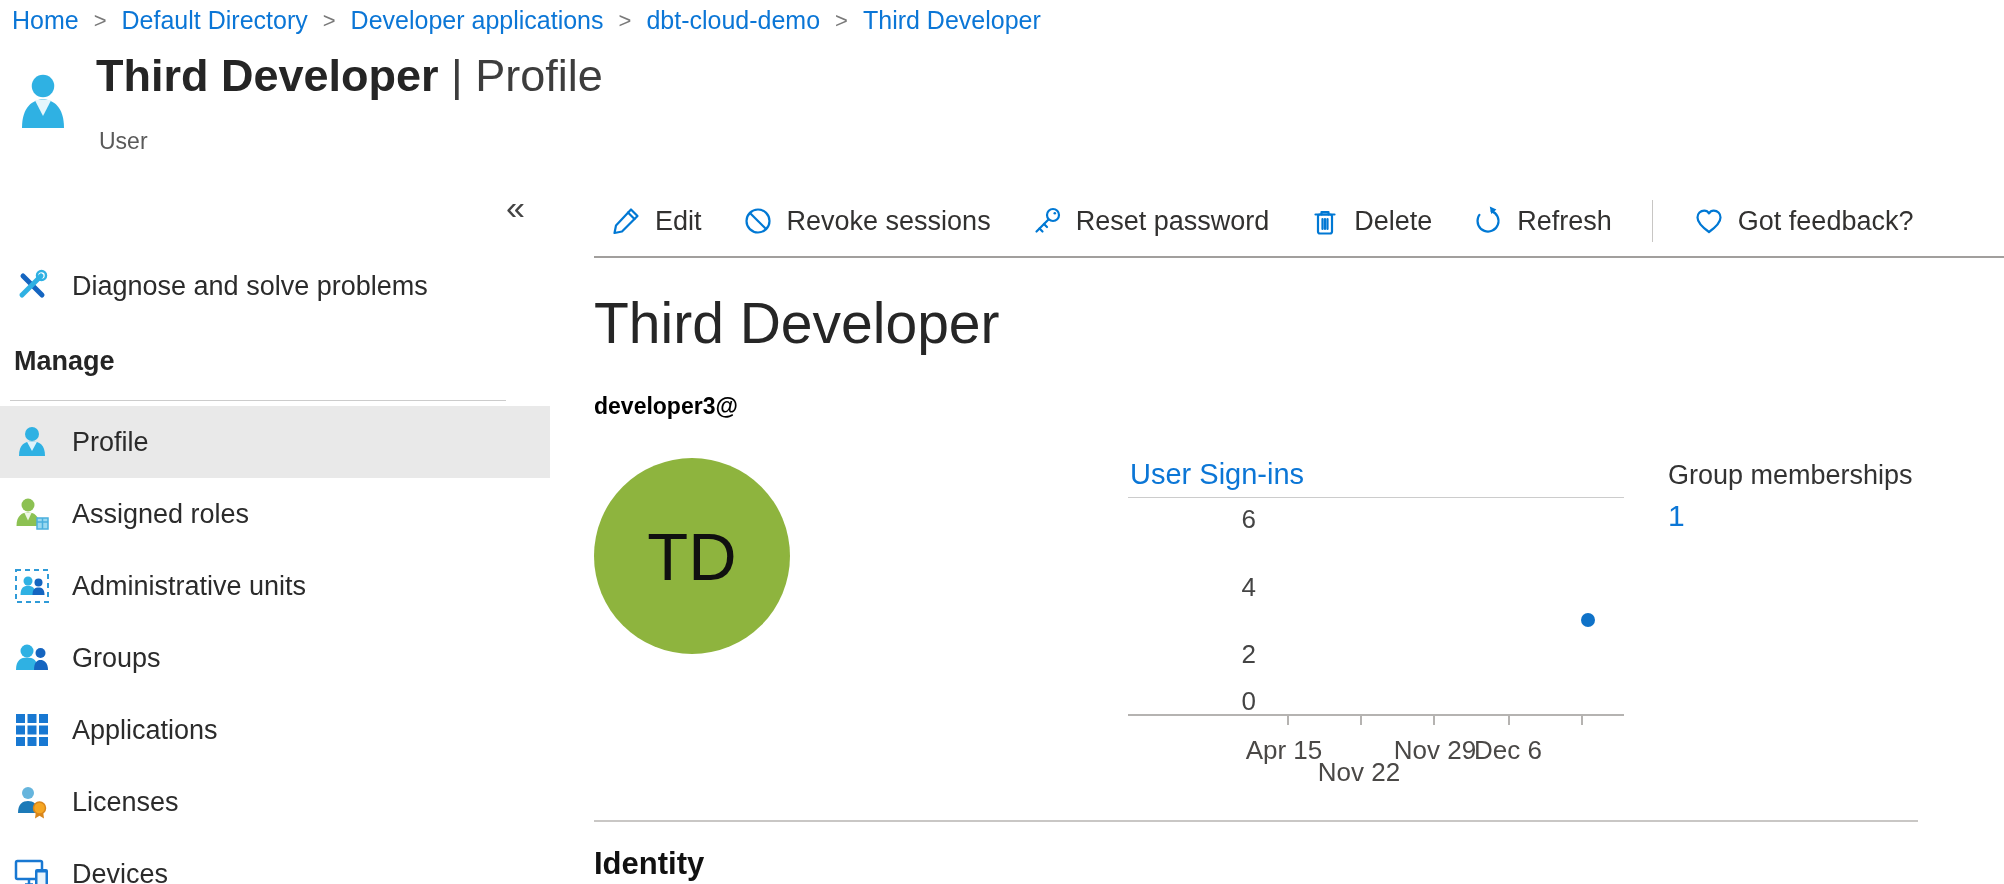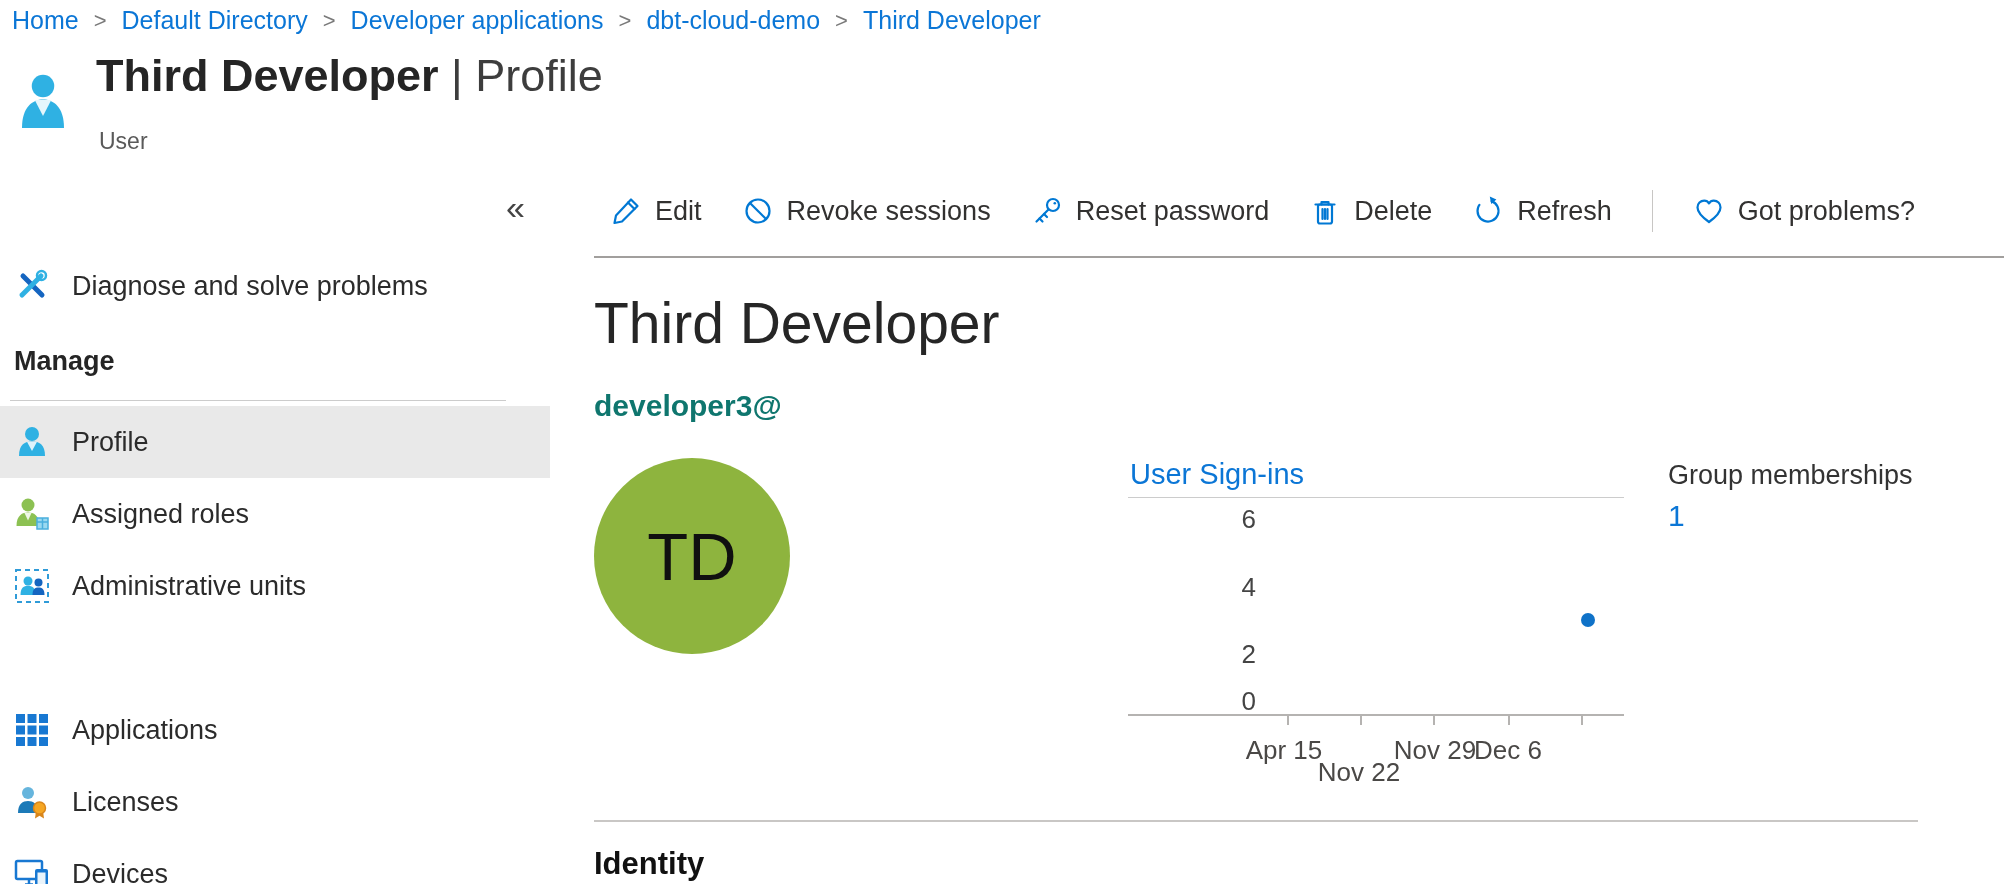--- a/index.html
+++ b/index.html
@@ -13,35 +13,35 @@
   .sep{color:#7a7a7a;margin:0 15px;font-size:22px;}
 
   
   .hd-title{left:96px;top:50px;font-size:45px;white-space:nowrap;}
   .hd-title .bold{font-weight:bold;color:#252525;}
   .hd-title .light{font-weight:300;color:#3d3d3d;}
   .hd-sub{left:99px;top:128px;font-size:23px;color:#5a5a5a;}
 
   
   .collapse{left:506px;top:188px;font-size:34px;color:#444;cursor:pointer;}
-  .toolbar{left:610px;top:188px;height:46px;display:flex;align-items:center;gap:40px;font-size:27px;color:#323130;white-space:nowrap;}
+  .toolbar{left:610px;top:198px;height:46px;display:flex;align-items:center;gap:40px;font-size:27px;color:#323130;white-space:nowrap;}
   .tb-btn{display:flex;align-items:center;gap:13px;cursor:pointer;}
   .tb-sep{width:1px;height:42px;background:#c8c6c4;}
   .tb-rule{left:594px;top:256px;width:1410px;height:2px;background:#a19f9d;}
 
   
   .side-row{left:0;width:550px;height:72px;display:flex;align-items:center;padding-left:14px;box-sizing:border-box;font-size:27px;gap:22px;cursor:pointer;}
   .side-row.selected{background:#e9e9e9;}
   .side-row svg{flex:none;}
   .side-section{left:14px;top:346px;font-size:27px;font-weight:bold;color:#252525;}
   .side-rule{left:10px;top:400px;width:496px;height:1px;background:#ccc;}
 
   
   .main-title{left:594px;top:290px;font-size:57px;font-weight:300;color:#262626;white-space:nowrap;}
-  .upn{left:594px;top:388px;font-size:30px;font-weight:bold;color:#0f766e;line-height:36px;}
+  .upn{left:594px;top:388px;font-size:23px;font-weight:bold;color:#000000;line-height:36px;}
   .redact{left:800px;top:383px;width:585px;height:42px;background:#1b5565;display:flex;align-items:center;justify-content:center;}
   .redact span{color:#e09214;font-size:31px;font-weight:bold;white-space:nowrap;}
   .avatar{left:594px;top:458px;width:196px;height:196px;border-radius:50%;background:#8eb43e;display:flex;align-items:center;justify-content:center;font-size:67px;color:#101010;cursor:pointer;}
   .identity-h{left:594px;top:846px;font-size:31px;font-weight:bold;color:#111;}
   .bottom-rule{left:594px;top:820px;width:1324px;height:2px;background:#c9c7c5;}
 
   
   .chart{left:1128px;top:458px;width:500px;height:330px;}
   .chart-title{left:2px;top:0;font-size:29px;color:#0b76d6;cursor:pointer;}
   .chart-underline{left:0;top:39px;width:496px;height:1px;background:#ccc;}
@@ -124,21 +124,21 @@
         <circle cx="16" cy="16" r="10.5" stroke="#0078d4" stroke-width="2.2" stroke-linecap="round" stroke-dasharray="52 14" transform="rotate(-70 16 16)"></circle>
         <path d="M17.8 1.6 L24.4 4.4 L19.2 9 Z" fill="#0078d4"></path>
       </svg>
       <span>Refresh</span>
     </div>
     <div class="tb-sep"></div>
     <div class="tb-btn">
       <svg width="32" height="32" viewBox="0 0 32 32" fill="none" stroke="#0078d4" stroke-width="2.2" stroke-linejoin="round">
         <path d="M16 27 C8.5 21.5 4.5 17.5 4.5 12.4 C4.5 8.6 7.5 5.6 11.2 5.6 C13.3 5.6 15.1 6.7 16 8.4 C16.9 6.7 18.7 5.6 20.8 5.6 C24.5 5.6 27.5 8.6 27.5 12.4 C27.5 17.5 23.5 21.5 16 27 Z"></path>
       </svg>
-      <span>Got problems?</span>
+      <span>Got feedback?</span>
     </div>
   </div>
   <div class="abs tb-rule"></div>
 
   <div class="abs side-row" style="top:250px;">
     <svg width="36" height="36" viewBox="0 0 36 36">
       <path d="M9 8 L28 27" stroke="#1565c0" stroke-width="5" stroke-linecap="round"></path>
       <path d="M27 8 L8 27" stroke="#2fb1e3" stroke-width="5" stroke-linecap="round"></path>
       <circle cx="27.5" cy="7.5" r="4.5" fill="none" stroke="#2fb1e3" stroke-width="2.5"></circle>
     </svg>
@@ -172,20 +172,29 @@
     <svg width="36" height="36" viewBox="0 0 36 36">
       <rect x="2" y="2" width="32" height="32" fill="none" stroke="#2f9bd8" stroke-width="2" stroke-dasharray="5 4"></rect>
       <circle cx="14" cy="13" r="4.5" fill="#2fb1e3"></circle>
       <path d="M6.5 27 C6.5 19.5 10 17.8 14 17.8 C18 17.8 21.5 19.5 21.5 27 Z" fill="#2fb1e3"></path>
       <circle cx="24.5" cy="14.5" r="4" fill="#1565c0"></circle>
       <path d="M18.5 27 C18.5 21 21 19.5 24.5 19.5 C28 19.5 30.5 21 30.5 27 Z" fill="#1565c0"></path>
     </svg>
     <span>Administrative units</span>
   </div>
 
+  <div class="abs side-row" style="top:622px;">
+    <svg width="36" height="36" viewBox="0 0 36 36">
+      <circle cx="13" cy="11" r="6.5" fill="#2fb1e3"></circle>
+      <path d="M2 30 C2 20 7 17.5 13 17.5 C19 17.5 24 20 24 30 Z" fill="#2fb1e3"></path>
+      <circle cx="26.5" cy="13" r="5" fill="#1565c0"></circle>
+      <path d="M20 30 C20 22.5 23 20 26.5 20 C30 20 34 22.5 34 30 Z" fill="#1565c0"></path>
+    </svg>
+    <span>Groups</span>
+  </div>
 
   <div class="abs side-row" style="top:694px;">
     <svg width="36" height="36" viewBox="0 0 36 36">
       <g fill="#1878d2">
         <rect x="2" y="2" width="9" height="9"></rect>
           <rect x="13.5" y="2" width="9" height="9"></rect>
           <rect x="25" y="2" width="9" height="9"></rect>
         <rect x="2" y="13.5" width="9" height="9"></rect>
           <rect x="13.5" y="13.5" width="9" height="9"></rect>
           <rect x="25" y="13.5" width="9" height="9"></rect>

